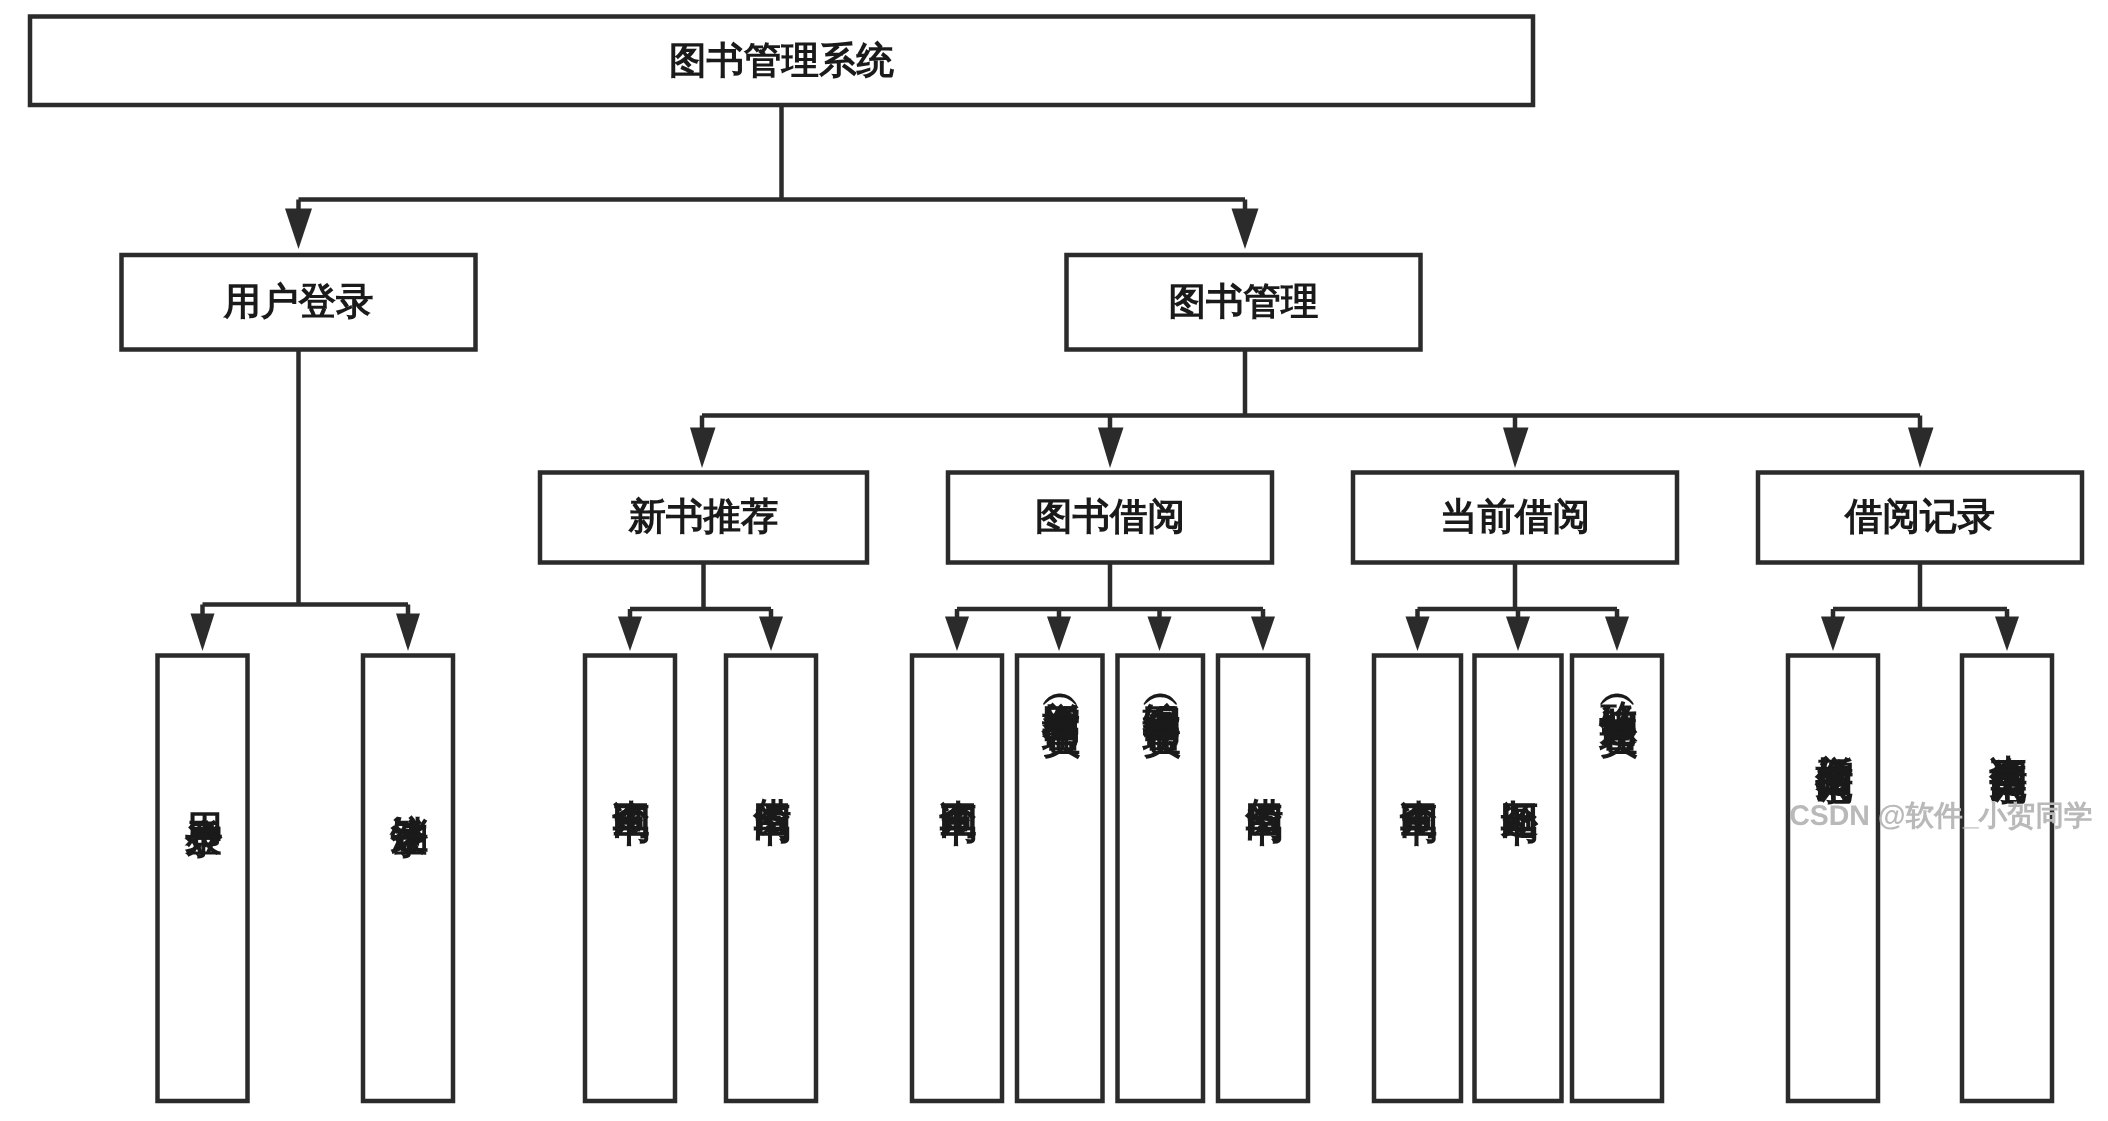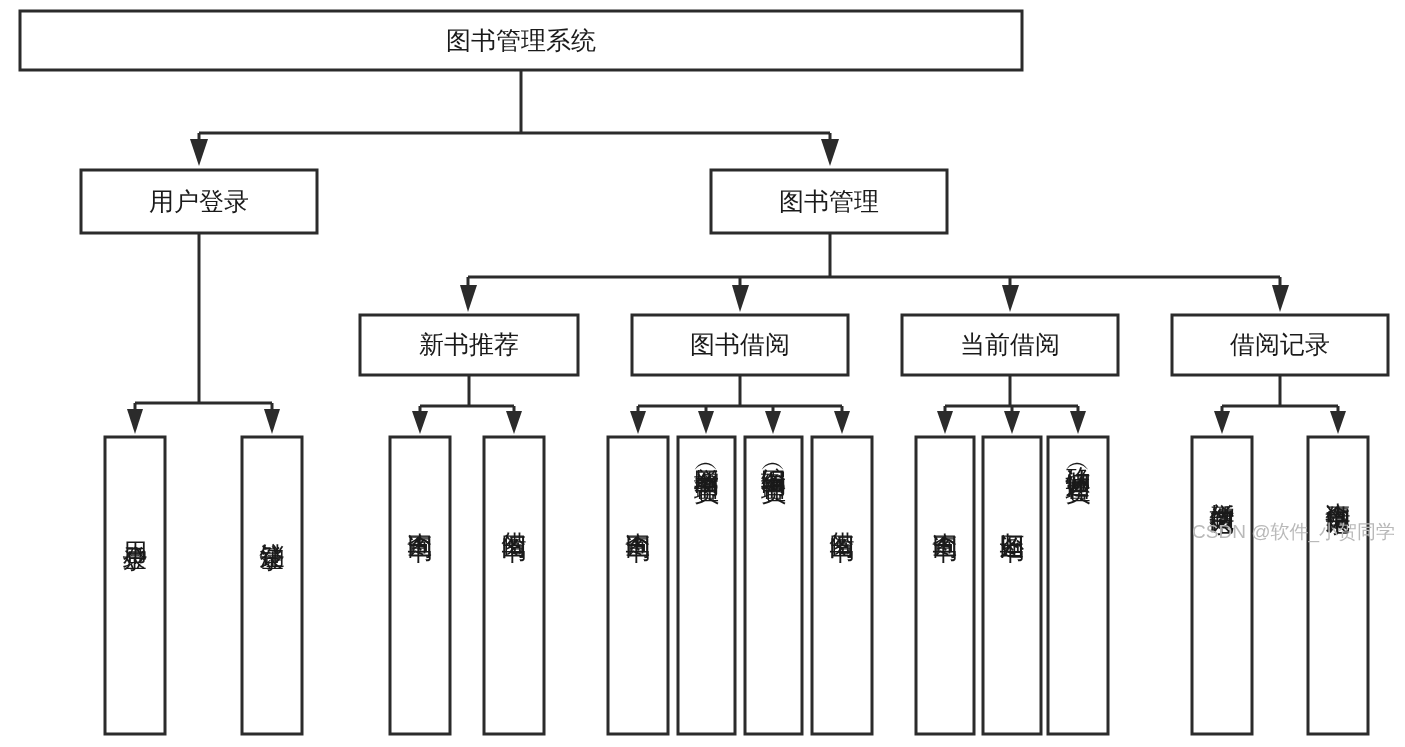--- a/index.html
+++ b/index.html
@@ -13,20 +13,21 @@
     font-family: "Liberation Sans", "DejaVu Sans", sans-serif;
     overflow: hidden;
     position: relative;
   }
   #diagram-root {
     position: absolute;
     left: 0;
     top: 0;
     width: 1405px;
     height: 565px;
+    font-weight: bold;
   }
   svg#tree {
     display: block;
     width: 1405px;
     height: 747px;
   }
   .node-box {
     fill: #ffffff;
     stroke: #2b2b2b;
     stroke-width: 3;
@@ -66,21 +67,21 @@
     font-family: "Liberation Sans", "DejaVu Sans", sans-serif;
     font-size: 25px;
     line-height: 1;
     color: #1a1a1a;
     letter-spacing: 2px;
     white-space: nowrap;
   }
   .watermark {
     position: absolute;
     right: 10px;
-    bottom: 20px;
+    bottom: 8px;
     font-family: "Liberation Sans", "DejaVu Sans", sans-serif;
     font-size: 19px;
     color: #b9b9b9;
     white-space: nowrap;
     user-select: none;
   }
 </style>
 </head>
 <body>
 

